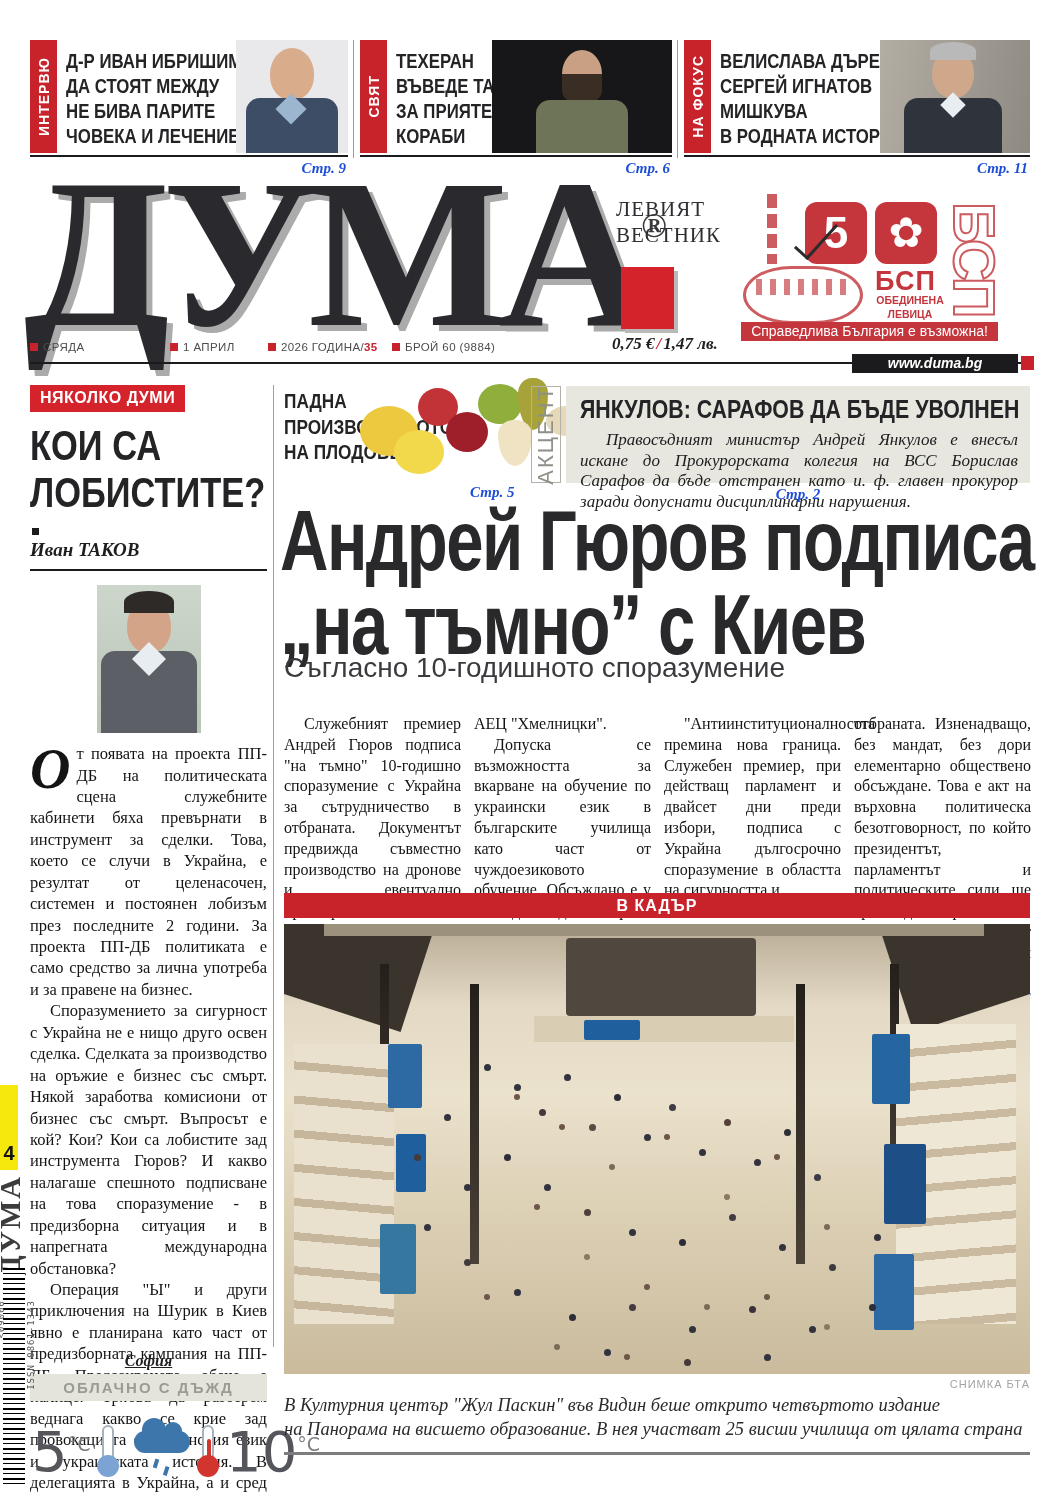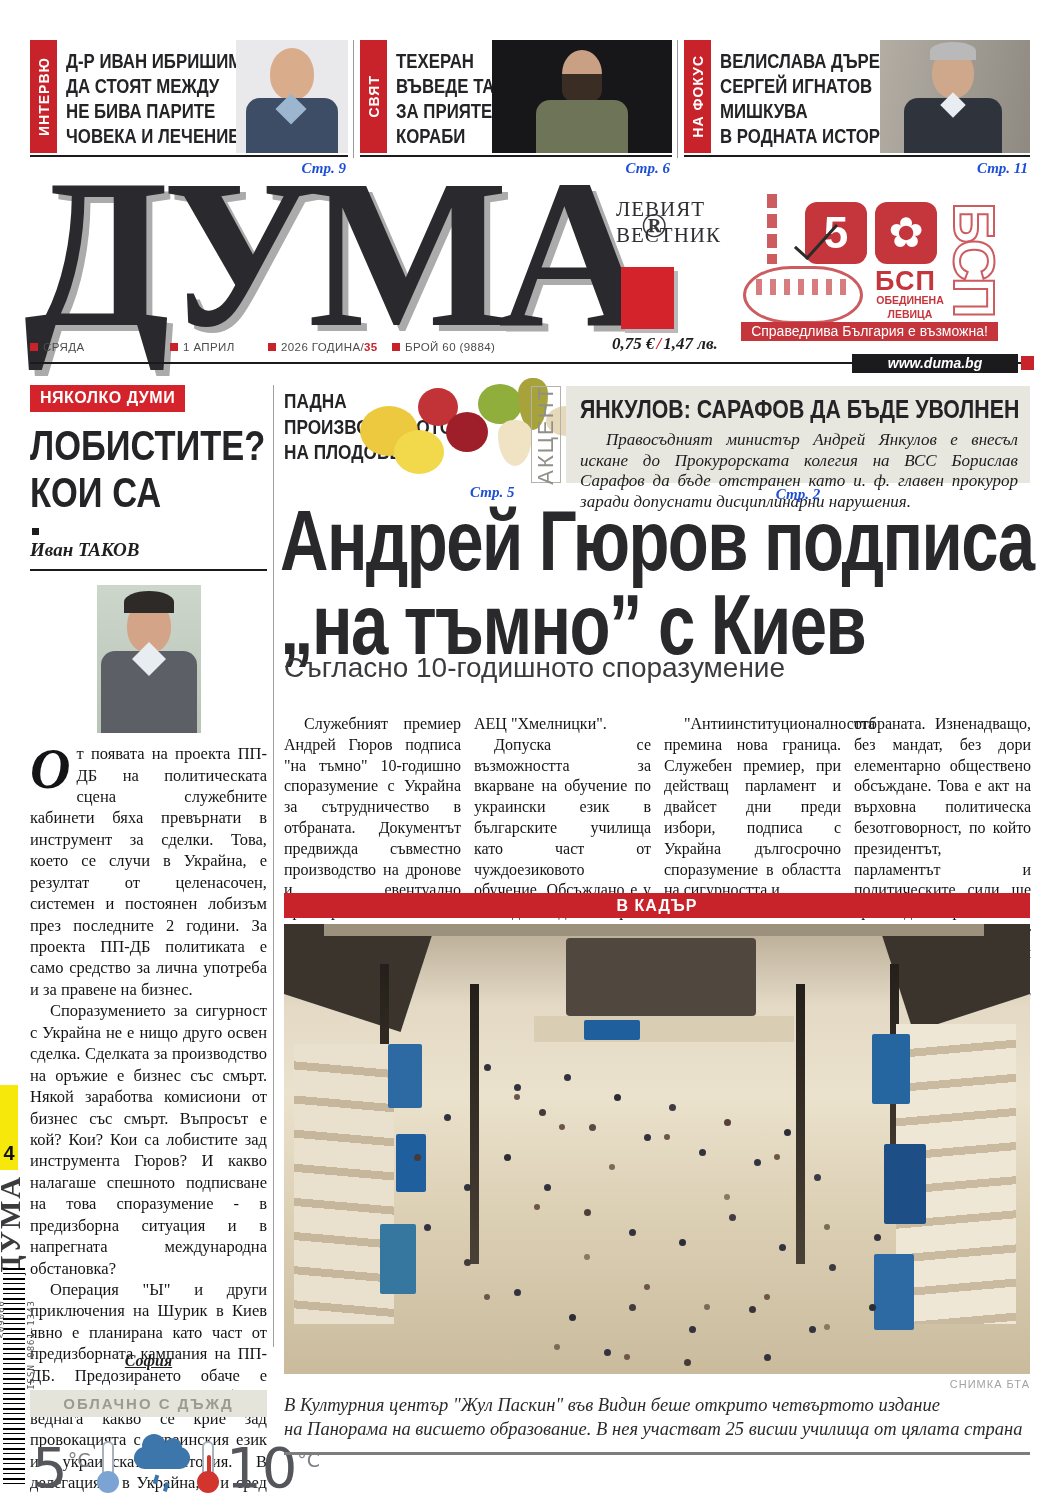--- a/index.html
+++ b/index.html
@@ -89,21 +89,21 @@
               background:linear-gradient(#cdd6cb,#b8c4b6); overflow:hidden; }
   .op-body { font-size:16.5px; line-height:1.3; text-align:justify; color:#141416; }
   .op-body p { text-indent:20px; }
   .op-body p.first { text-indent:0; }
   .dropcap { float:left; font:bold italic 56px "Liberation Serif", serif; line-height:0.82;
              padding:4px 6px 0 0; }
 
   
   .weather { position:absolute; left:30px; top:1352px; width:237px; text-align:center; }
   .w-city { font:bold italic 16px "Liberation Serif", serif;text-decoration:underline; }
-  .w-cond { margin-top:20px; background:#e4e4db; color:#9a9b92; font:bold 15px "Liberation Sans", sans-serif;
+  .w-cond { margin-top:4px; background:#e4e4db; color:#9a9b92; font:bold 15px "Liberation Sans", sans-serif;
             letter-spacing:2px; padding:5px 0; }
   .w-row { position:relative; height:90px; margin-top:8px; }
   .w-temp { position:absolute; top:10px; font:56px "DejaVu Sans", sans-serif; color:#55565c; }
   .w-temp sup { font-size:19px; color:#7d7e84; }
   .thermo { position:absolute; width:12px; height:42px; border:2.5px solid #a8b2bc; border-radius:8px; background:#fff; }
   .thermo::after { content:""; position:absolute; left:50%; bottom:-12px; transform:translateX(-50%);
                    width:22px; height:22px; border-radius:50%; }
   .thermo.cold::after { background:#7ba3d4; }
   .thermo.warm::after { background:#d2342e; }
   .thermo.warm::before { content:""; position:absolute; left:2.5px; top:12px; width:4px; height:24px;
@@ -305,22 +305,22 @@
     <span class="item" style="left:238px;"><span class="sq"></span><span>2026 ГОДИНА/</span><span class="accent">35</span></span>
     <span class="item" style="left:362px;"><span class="sq"></span><span>БРОЙ 60 (9884)</span></span>
   </div>
   <div class="mastrule"></div>
   <div class="sitebox">www.duma.bg</div>
   <div class="sitebox-sq"></div>
 
   <div class="opinion">
     <span class="kicker">НЯКОЛКО ДУМИ</span>
     <div class="op-title">
+      <div><span class="cond">КОИ СА</span></div>
       <div><span class="cond">ЛОБИСТИТЕ?</span></div>
-      <div><span class="cond">КОИ СА</span></div>
     </div>
     <div class="op-bullet"></div>
     <div class="op-author">Иван ТАКОВ</div>
     <div class="op-rule"></div>
     <div class="op-photo">
       <div class="head" style="left:30px;top:14px;width:44px;height:54px;background:#d4a488;"></div>
       <div class="head" style="left:27px;top:6px;width:50px;height:22px;background:#2e2a28;border-radius:50% 50% 0 0;"></div>
       <div class="torso" style="left:4px;top:66px;width:96px;height:82px;background:#5c6066;"></div>
       <div class="shirt" style="left:40px;top:62px;width:24px;height:24px;"></div>
     </div>

